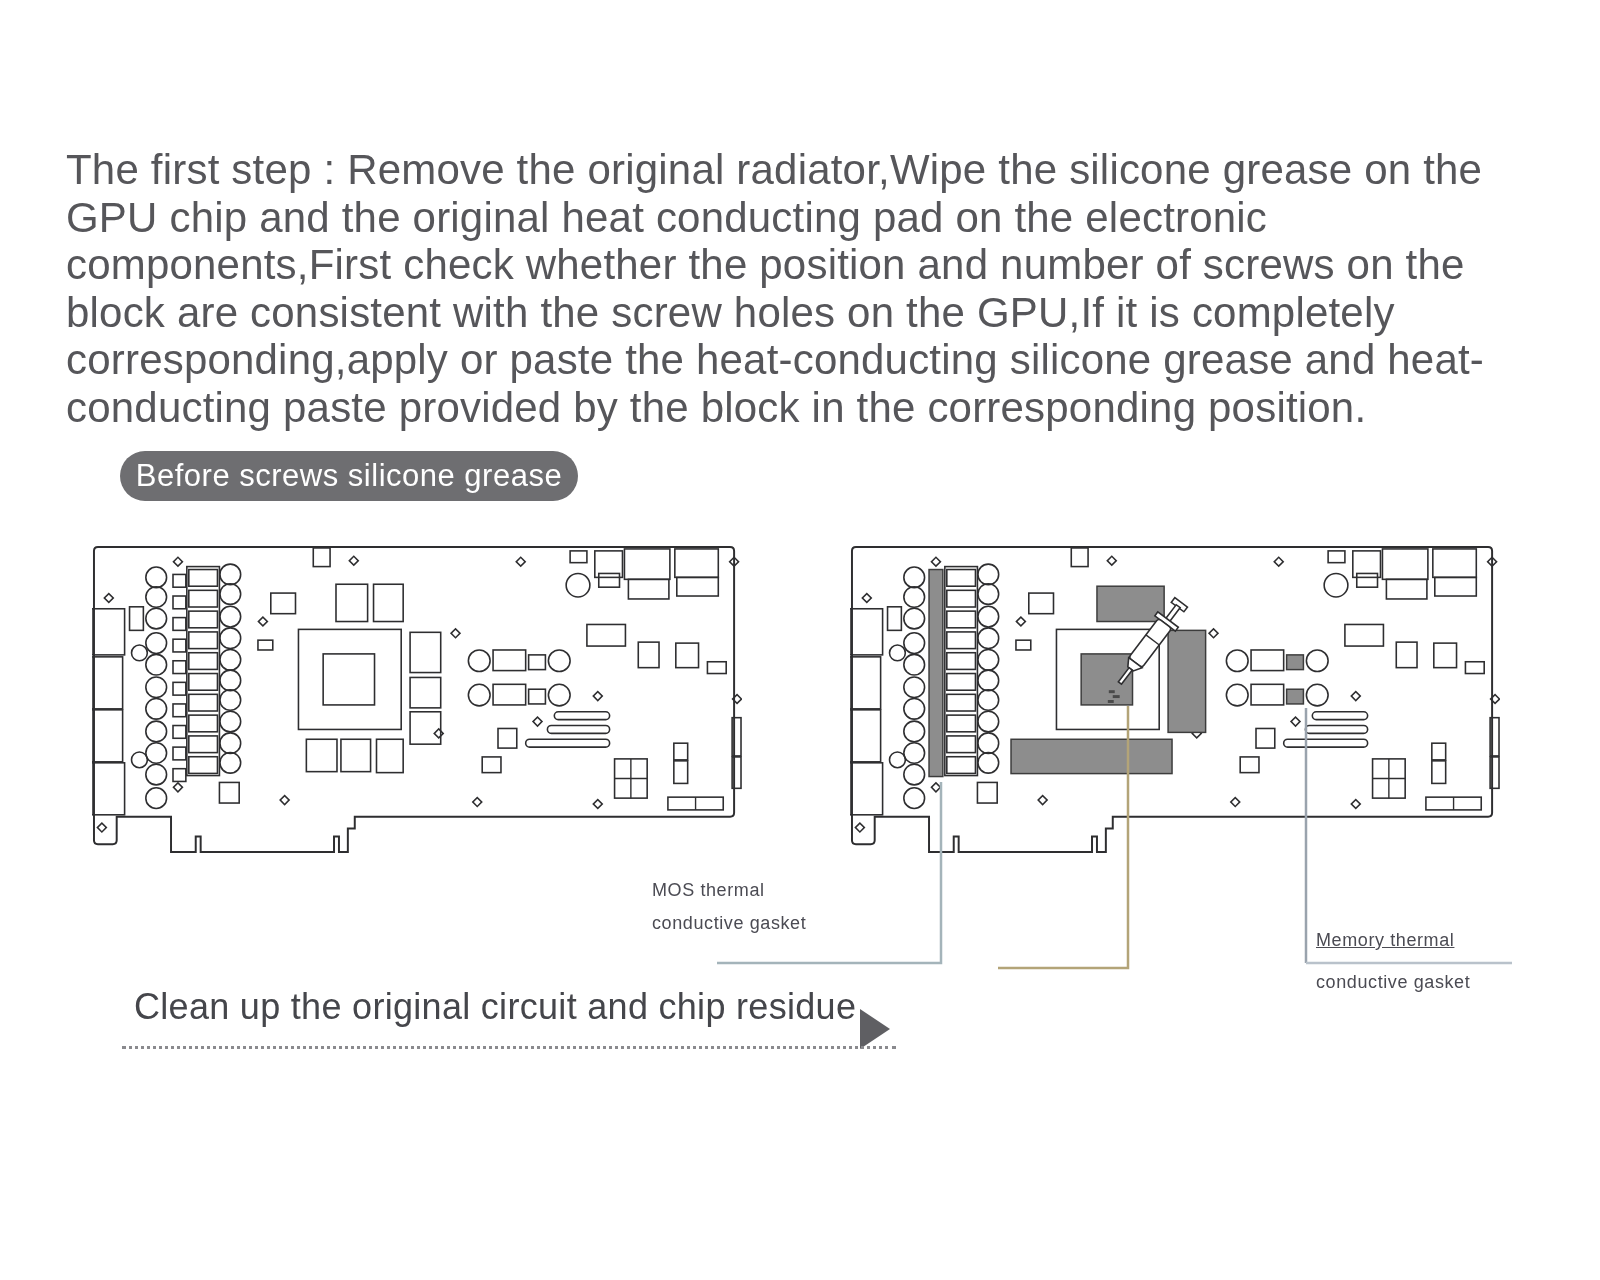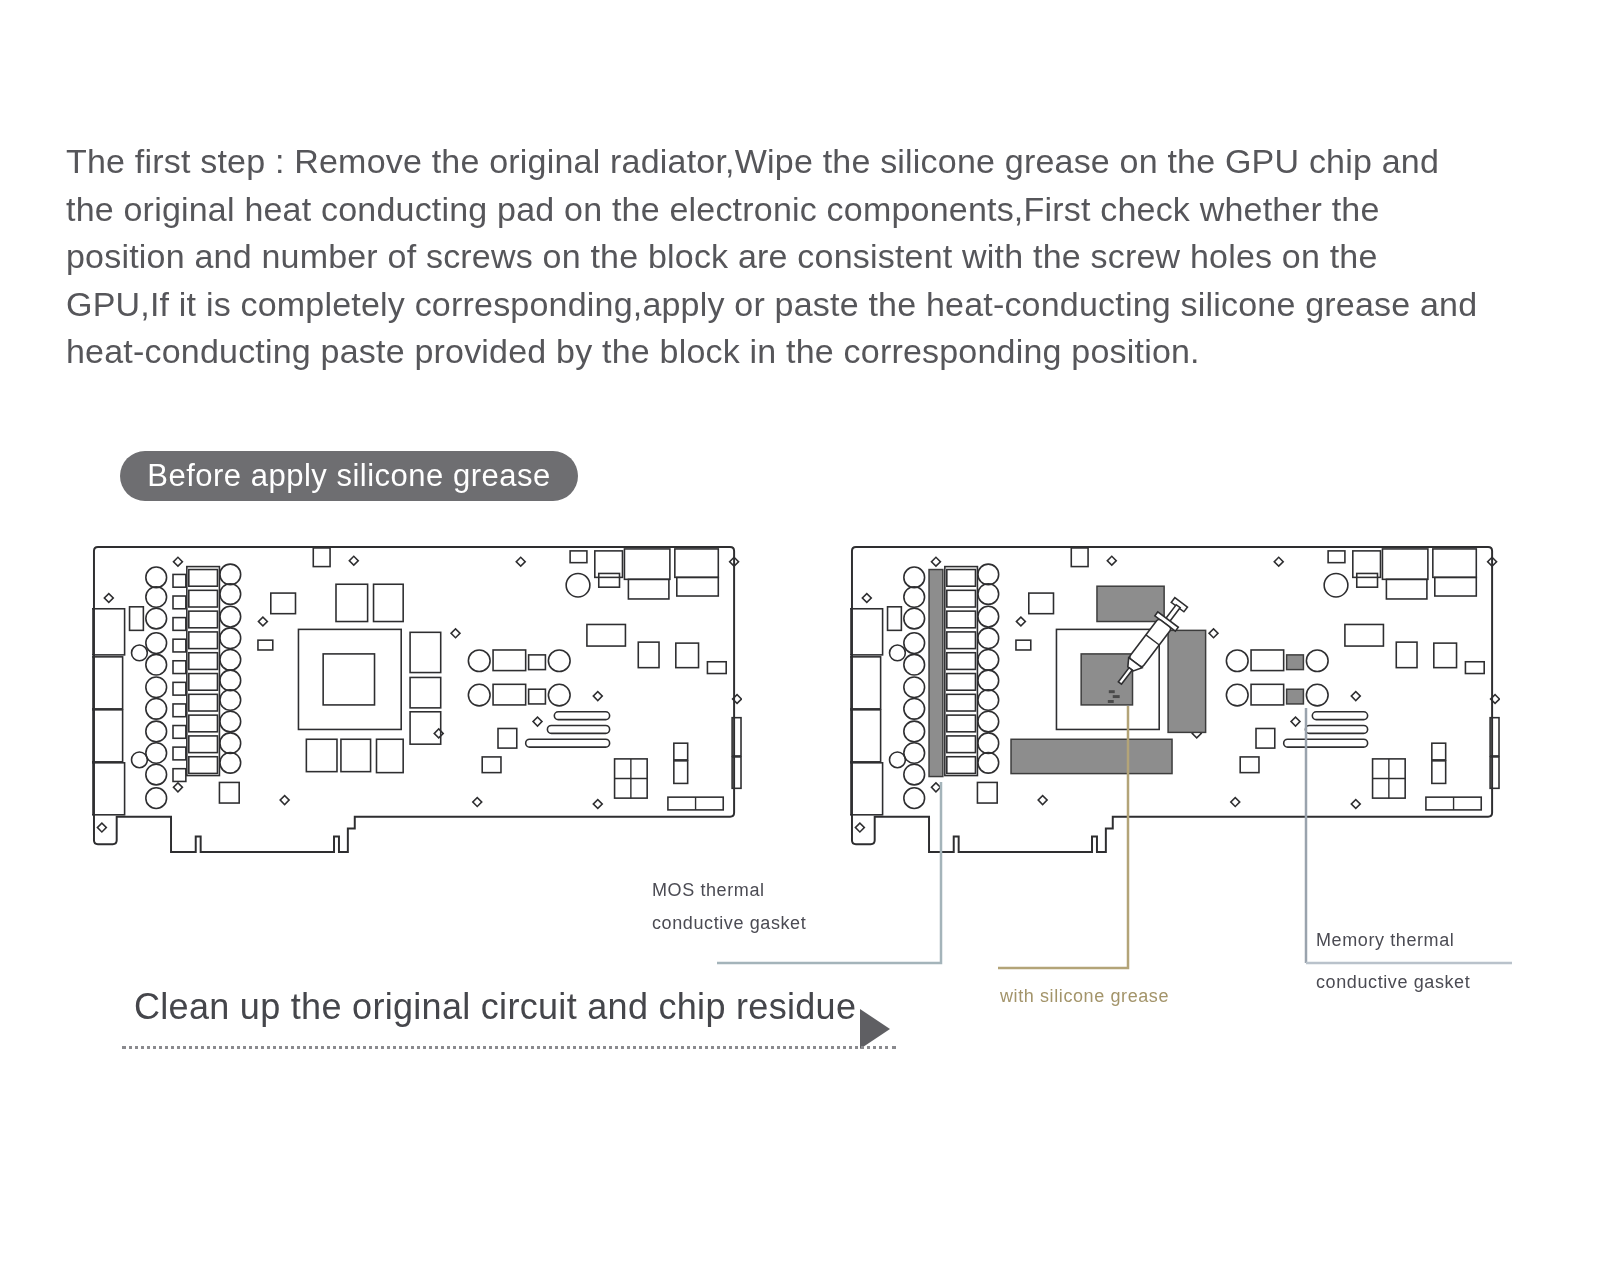--- a/index.html
+++ b/index.html
@@ -4,57 +4,57 @@
 <style>
   :root{
     --pill-bg:#6e6e71; --pill-text:#ffffff; --intro-text:#56565a; --footer-text:#45464b;
     --annotation-text:#4b4b53; --gpu-annotation-text:#a3946a; --board-stroke:#2e2e30;
     --pad-fill:#8d8d8d; --leader-mos:#a4b4ba; --leader-gpu:#b3a478;
     --leader-memory:#9aa3ad; --arrow:#5f5f63;
   }
   html,body{margin:0;padding:0;background:#ffffff;}
   .canvas{position:relative;width:1600px;height:1280px;background:#fff;overflow:hidden;
           font-family:"Liberation Sans", sans-serif;}
-  .intro{position:absolute;left:66px;top:104px;width:1424px;font-size:34px;line-height:47.5px;
+  .intro{position:absolute;left:66px;top:104px;width:1424px;font-size:42px;line-height:47.5px;
          color:var(--intro-text);letter-spacing:.2px;}
   .pill{position:absolute;top:451px;height:50px;border-radius:26px;background:var(--pill-bg);
         color:var(--pill-text);font-size:31px;display:flex;align-items:center;justify-content:center;
         letter-spacing:.5px;}
   #pill-before{left:120px;width:458px;}
   #pill-after{left:910px;width:442px;}
   .board{position:absolute;top:545px;width:650px;height:312px;}
   #board-before{left:92px;}
   #board-after{left:850px;}
   .board svg{width:100%;height:100%;}
   .c{fill:none;stroke:var(--board-stroke);stroke-width:1.6;}
   .o{fill:none;stroke:var(--board-stroke);stroke-width:2;}
   .g{fill:var(--pad-fill);stroke:#3c3c3c;stroke-width:1.5;}
   .w{fill:#ffffff;stroke:var(--board-stroke);stroke-width:1.6;}
   .ln{stroke:var(--board-stroke);stroke-width:1.4;}
   .dot{fill:#4a4a4a;stroke:none;}
   #leaders{position:absolute;left:0;top:0;pointer-events:none;}
   .ann{position:absolute;font-size:18px;line-height:33px;color:var(--annotation-text);letter-spacing:.6px;}
   #ann-mos{left:652px;top:874px;}
   #ann-gpu{left:1000px;top:980px;color:var(--gpu-annotation-text);}
-  #ann-mem1{left:1316px;top:924px;}
+  #ann-mem1{left:1316px;top:924px;text-decoration:underline;}
   #ann-mem2{left:1316px;top:966px;}
   .footer-line{position:absolute;left:134px;font-size:36px;color:var(--footer-text);letter-spacing:.3px;}
   #footer-1{top:986px;}
   #footer-2{top:1054px;}
   #footer-arrow{position:absolute;left:858px;top:1008px;}
   #footer-divider{position:absolute;left:122px;top:1046px;width:774px;border-top:3px dotted #8a8a8e;}
 </style>
 </head>
 <body>
 
 <div class="canvas">
 
   <p class="intro">The first step : Remove the original radiator,Wipe the silicone grease on the GPU chip and the original heat conducting pad on the electronic components,First check whether the position and number of screws on the block are consistent with the screw holes on the GPU,If it is completely corresponding,apply or paste the heat-conducting silicone grease and heat-conducting paste provided by the block in the corresponding position.</p>
 
-  <div class="pill" id="pill-before">Before apply silicone grease</div>
+  <div class="pill" id="pill-before">Before screws silicone grease</div>
 
   <div class="board" id="board-before"><svg viewBox="0 0 658 318" preserveAspectRatio="none">
         <path class="o" d="M6 2 L646 2 Q650 2 650 6 L650 273 Q650 277 646 277 L266 277 L266 289 L259 289 L259 313 L250 313 L250 297 L245 297 L245 313 L110 313 L110 297 L105 297 L105 313 L80 313 L80 277 L25 277 L25 301 Q25 305 21 305 L6 305 Q2 305 2 301 L2 6 Q2 2 6 2 Z"></path>
         <rect x="0" y="65" width="33" height="47" class="c"></rect>
         <rect x="0" y="114" width="31" height="53" class="c"></rect>
         <rect x="0" y="168" width="31" height="53" class="c"></rect>
         <rect x="0" y="222" width="33" height="53" class="c"></rect>
         <rect x="38" y="63" width="14" height="24" class="c"></rect>
         <circle cx="65" cy="33" r="10.5" class="c"></circle>
         <circle cx="65" cy="53" r="10.5" class="c"></circle>
@@ -316,21 +316,20 @@
     <path d="M1306 708 V963" fill="none" stroke="var(--leader-memory)" stroke-width="2.5"></path>
     <path d="M1306 963 H1512" fill="none" stroke="#b9c2cb" stroke-width="2.5"></path>
   </svg>
 
   <div class="ann" id="ann-mos">
     <div>MOS thermal</div>
     <div>conductive gasket</div>
   </div>
 
   <div class="ann" id="ann-gpu">
-    <div>with silicone grease</div>
   </div>
 
   <div class="ann" id="ann-mem1">Memory thermal</div>
   <div class="ann" id="ann-mem2">conductive gasket</div>
 
   <div class="footer-line" id="footer-1">Clean up the original circuit and chip residue</div>
   <svg id="footer-arrow" width="34" height="42" viewBox="0 0 34 42">
     <polygon points="2,1 32,21 2,41" fill="var(--arrow)"></polygon>
   </svg>
   <div id="footer-divider"></div>

